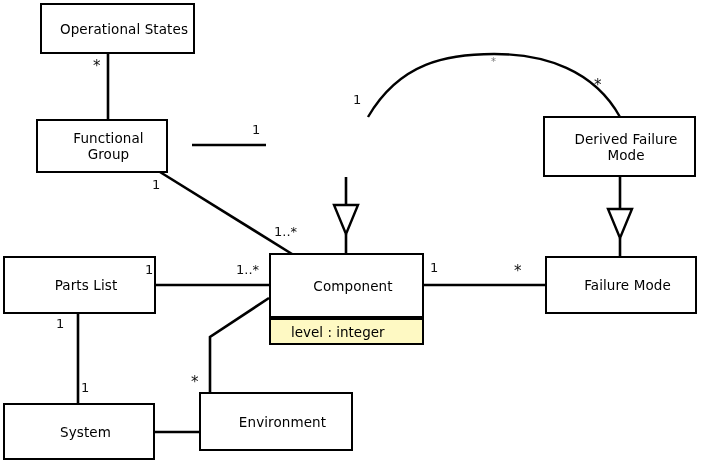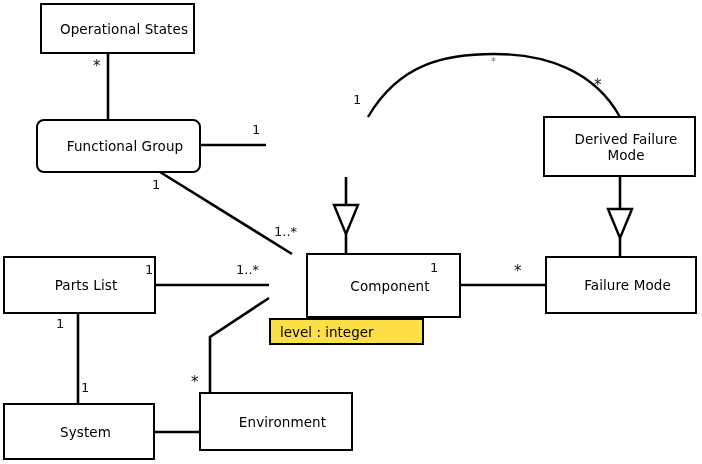--- a/index.html
+++ b/index.html
@@ -43,27 +43,27 @@
     color: #000000;
     letter-spacing: 0.1px;
     text-align: center;
     padding: 0 4px;
   }
   .uml-attr-compartment {
     position: absolute;
     box-sizing: border-box;
     border: 2px solid #000000;
     border-top: 2px solid #000000;
-    background: #fde047;
+    background: #fef9c3;
     display: flex;
     align-items: center;
     justify-content: flex-start;
     font-size: 13.5px;
     color: #000000;
-    padding-left: 9px;
+    padding-left: 20px;
     z-index: 3;
   }
   .multiplicity {
     position: absolute;
     font-size: 13px;
     color: #111111;
     background: transparent;
     white-space: nowrap;
     z-index: 5;
     line-height: 1;
@@ -103,34 +103,34 @@
 
     <line x1="155" y1="432" x2="199" y2="432" stroke="#000000" stroke-width="2.6"></line>
 
     <polyline points="210,401 210,337 269,298" fill="none" stroke="#000000" stroke-width="2.6"></polyline>
   </svg>
 
   <div class="uml-class" style="left:40px; top:3px; width:155px; height:51px;">
     <div class="uml-name-compartment">Operational States</div>
   </div>
 
-  <div class="uml-class" style="left:36px; top:119px; width:165px; height:54px;border-radius:8px;">
+  <div class="uml-class" style="left:36px; top:119px; width:132px; height:54px;">
     <div class="uml-name-compartment">Functional Group</div>
   </div>
 
 
   <div class="uml-class" style="left:543px; top:116px; width:153px; height:61px;">
     <div class="uml-name-compartment">Derived Failure Mode</div>
   </div>
 
   <div class="uml-class" style="left:3px; top:256px; width:153px; height:58px;">
     <div class="uml-name-compartment">Parts List</div>
   </div>
 
-  <div class="uml-class" style="left:269px; top:253px; width:155px; height:65px;margin-left:37px;">
+  <div class="uml-class" style="left:269px; top:253px; width:155px; height:65px;">
     <div class="uml-name-compartment">Component</div>
   </div>
   <div class="uml-attr-compartment" style="left:269px; top:318px; width:155px; height:27px;">
     <span>level : integer</span>
   </div>
 
   <div class="uml-class" style="left:3px; top:403px; width:152px; height:57px;">
     <div class="uml-name-compartment">System</div>
   </div>
 

